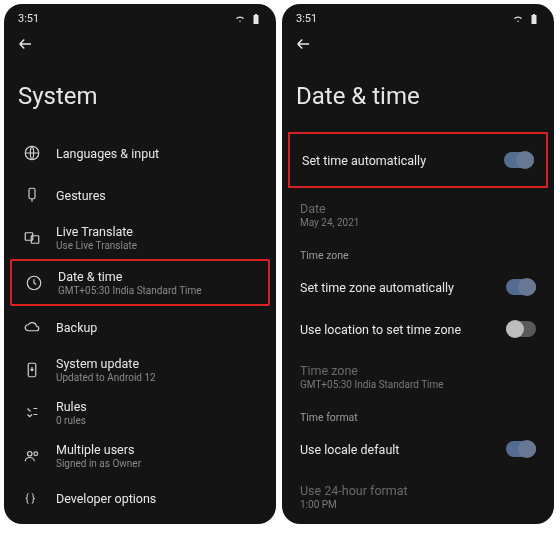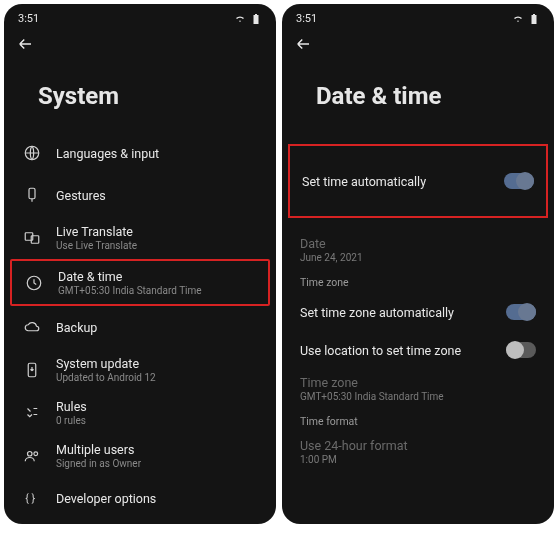--- a/index.html
+++ b/index.html
@@ -29,22 +29,22 @@
       padding: 8px 14px 4px;
       font-size: 11px;
       color: #e6e6e6;
     }
     .status-icons { display: flex; gap: 4px; align-items: center; }
     .status-icons svg { width: 12px; height: 12px; }
     .back-row { padding: 6px 12px 6px; }
     .back-row svg { width: 18px; height: 18px; }
     .page-title {
       font-size: 24px;
-      font-weight: 700;
-      padding: 20px 34px 22px;
+      font-weight: 400;
+      padding: 20px 14px 22px;
     }
     .list { padding: 0 6px; }
     .item {
       display: flex;
       align-items: center;
       gap: 14px;
       padding: 8px 12px;
       min-height: 42px;
     }
     .item .icon {
@@ -62,21 +62,21 @@
       border-radius: 2px;
     }
     
     .section-header {
       font-size: 10.5px;
       color: #9a9a9a;
       padding: 8px 18px 4px;
     }
     .row {
       display:flex; align-items:center; justify-content:space-between;
-      padding: 5px 18px;
+      padding: 13px 18px;
       min-height: 38px;
     }
     .row .texts { display:flex; flex-direction:column; }
     .row .label { font-size: 12.5px; color: #e8e8e8; }
     .row .sub { font-size: 10px; color: #7a7a7a; margin-top:1px; }
     .row.disabled .label { color: #6a6a6a; }
     .toggle {
       width: 30px; height: 16px; border-radius: 10px;
       position: relative; flex-shrink:0;
     }
@@ -87,22 +87,22 @@
       background:#aecbfa;
     }
     .toggle.off { background: #5a5a5a; }
     .toggle.off::after {
       content:""; position:absolute; left:0; top:-1px;
       width:18px;height:18px;border-radius:50%;
       background:#bdbdbd;
     }
     .highlight-row {
       border: 2px solid #d62222;
-      margin: 12px 6px;
-      padding: 27px 12px;
+      margin: 0 6px;
+      padding: 18px 12px;
     }
   </style>
 </head>
 <body>
 
 <div class="phone">
   <div class="statusbar">
     <span>3:51</span>
     <span class="status-icons">
       <svg viewBox="0 0 24 24">
@@ -261,21 +261,21 @@
 
   <div class="row highlight-row">
     <span class="texts">
         <span class="label">Set time automatically</span>
       </span>
     <span class="toggle on"></span>
   </div>
   <div class="row disabled">
     <span class="texts">
       <span class="label">Date</span>
-      <span class="sub">June 24, 2021</span>
+      <span class="sub">May 24, 2021</span>
     </span>
   </div>
 
   <div class="section-header">Time zone</div>
   <div class="row">
     <span class="texts">
         <span class="label">Set time zone automatically</span>
       </span>
     <span class="toggle on"></span>
   </div>
@@ -286,19 +286,25 @@
     <span class="toggle off"></span>
   </div>
   <div class="row disabled">
     <span class="texts">
       <span class="label">Time zone</span>
       <span class="sub">GMT+05:30 India Standard Time</span>
     </span>
   </div>
 
   <div class="section-header">Time format</div>
+  <div class="row">
+    <span class="texts">
+        <span class="label">Use locale default</span>
+      </span>
+    <span class="toggle on"></span>
+  </div>
   <div class="row disabled">
     <span class="texts">
       <span class="label">Use 24-hour format</span>
       <span class="sub">1:00 PM</span>
     </span>
   </div>
 </div>
 
 </body></html>

